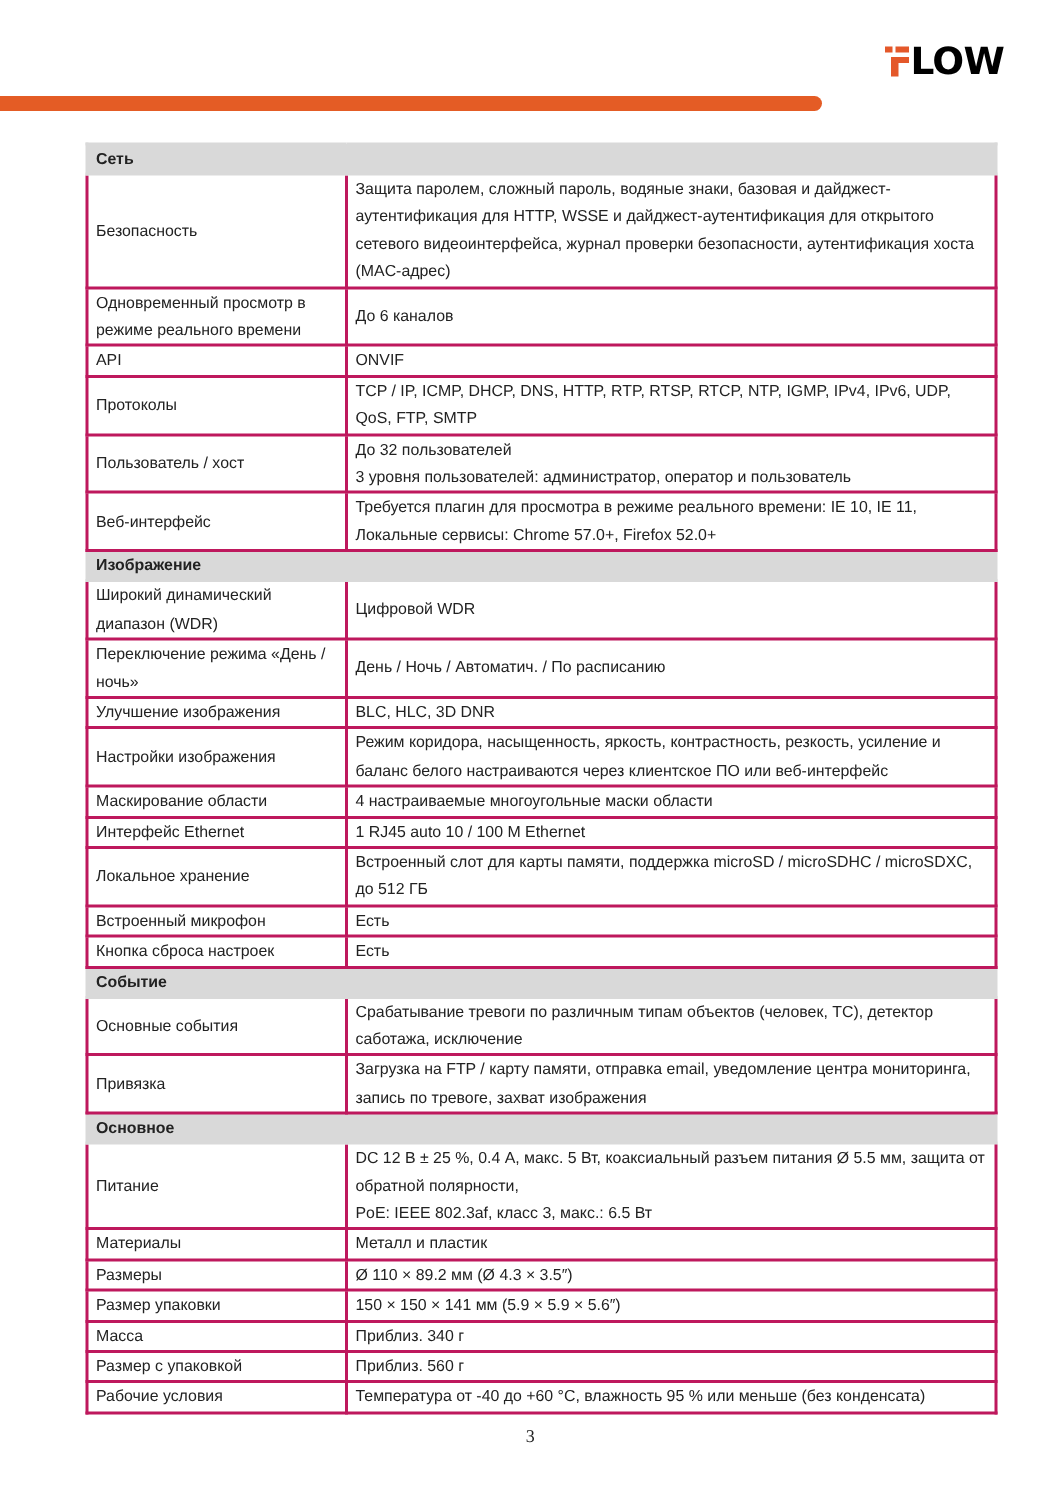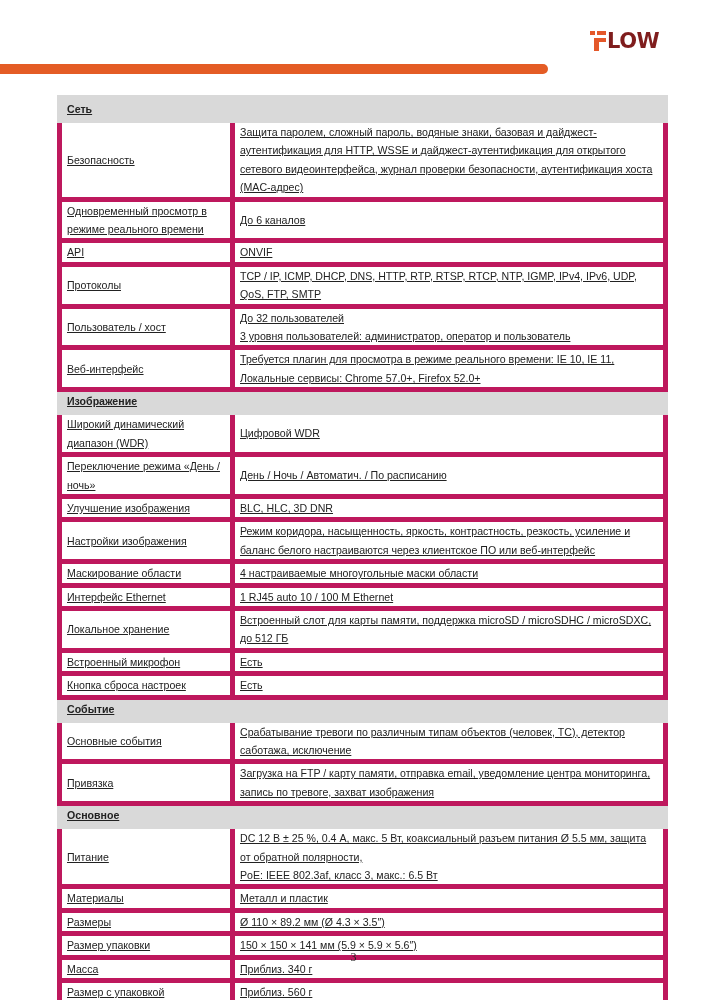--- a/index.html
+++ b/index.html
@@ -11,38 +11,37 @@
     .logo {
       position: absolute; left: 590px; top: 27px; height: 24px;
       display: flex; align-items: flex-end;
     }
     .logo-f { position: relative; width: 16px; height: 20px; margin-right: 1px; }
     .logo-f .a { position: absolute; left: 0; top: 0; width: 5px; height: 4px; background: #e4582a; }
     .logo-f .b { position: absolute; left: 7px; top: 0; width: 9px; height: 4px; background: #e4582a; }
     .logo-f .c { position: absolute; left: 4px; top: 7px; width: 12px; height: 4px; background: #e4582a; }
     .logo-f .d { position: absolute; left: 4px; top: 7px; width: 5px; height: 13px; background: #e4582a; }
     .logo-text {
-      font-family: "DejaVu Sans", sans-serif; font-weight: bold; font-size: 21px;
-      color: #7f1d1d; letter-spacing: -0.5px; line-height: 20px; height: 20px;
+      font-family: "DejaVu Sans", sans-serif; font-weight: bold; font-size: 25px;
+      color: #000000; letter-spacing: -0.5px; line-height: 20px; height: 20px;
     }
     .accent-bar {
       position: absolute; left: 0; top: 64px; width: 548px; height: 10px;
       background: #e45c25; border-radius: 0 6px 6px 0;
     }
     table.spec {
       position: absolute; left: 57px; top: 95px; width: 606px;
       border-collapse: collapse; table-layout: fixed;
       font-size: 10.6px; line-height: 18.4px;
     }
     table.spec col.c1 { width: 173px; }
     table.spec col.c2 { width: 433px; }
     table.spec td {
-      border: 5px solid #be185d; padding: 0 5px; vertical-align: middle;
+      border: 2px solid #be185d; padding: 0 5px; vertical-align: middle;
       color: #222;
-      text-decoration: underline;
     }
     tr.section td {
       background: #d9d9d9; font-weight: bold; height: 18px; line-height: 18px;
       border-color: #d9d9d9;
     }
     .page-number {
       position: absolute; left: 0; width: 707px; top: 950px; text-align: center;
       font-family: "Liberation Serif", serif; font-size: 12px; color: #222;
     }
     .val-line { display: block; }

